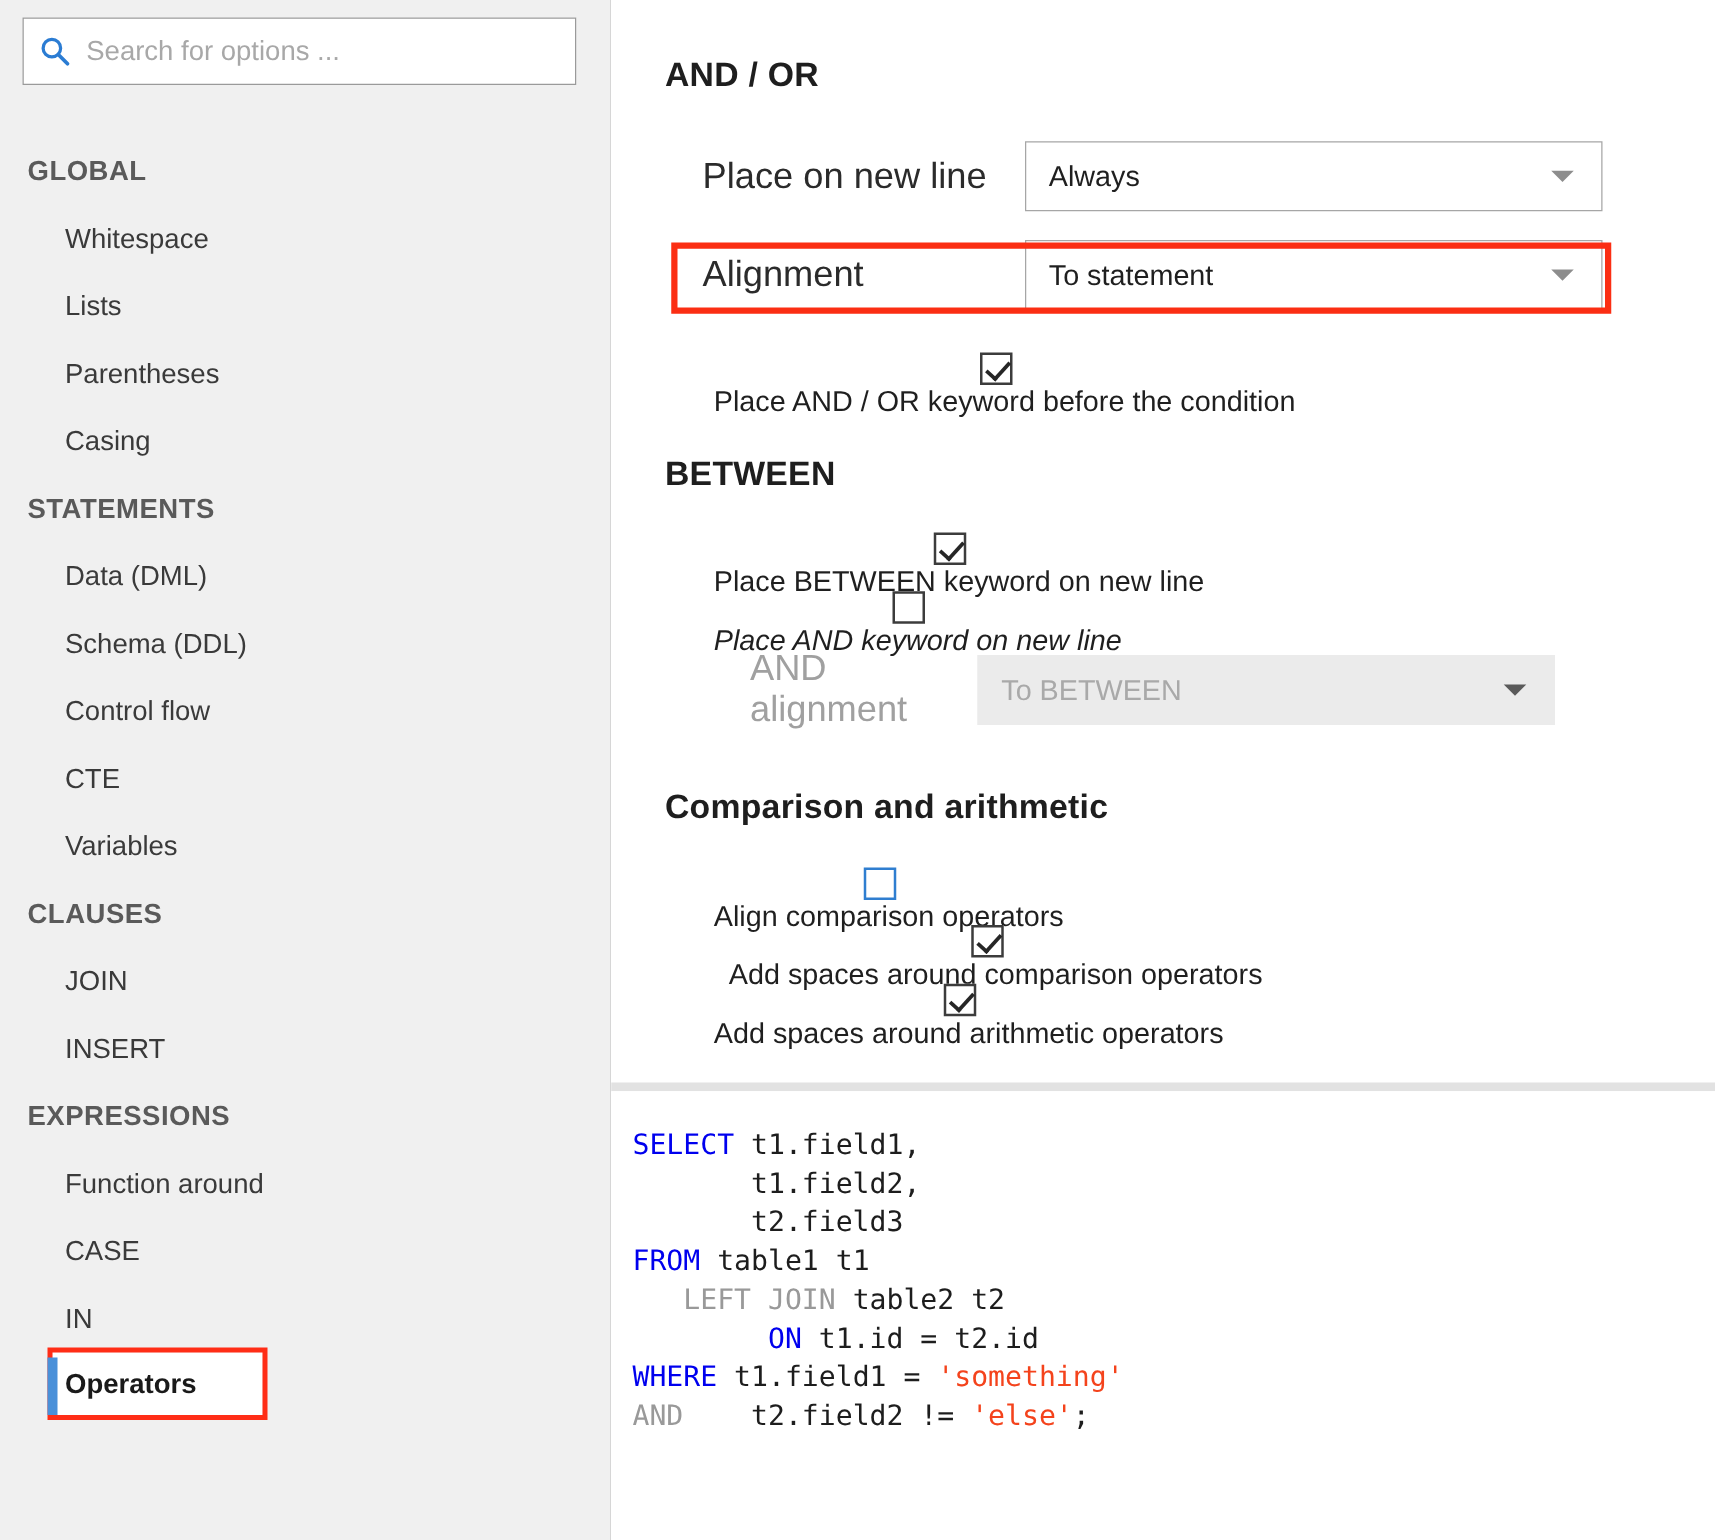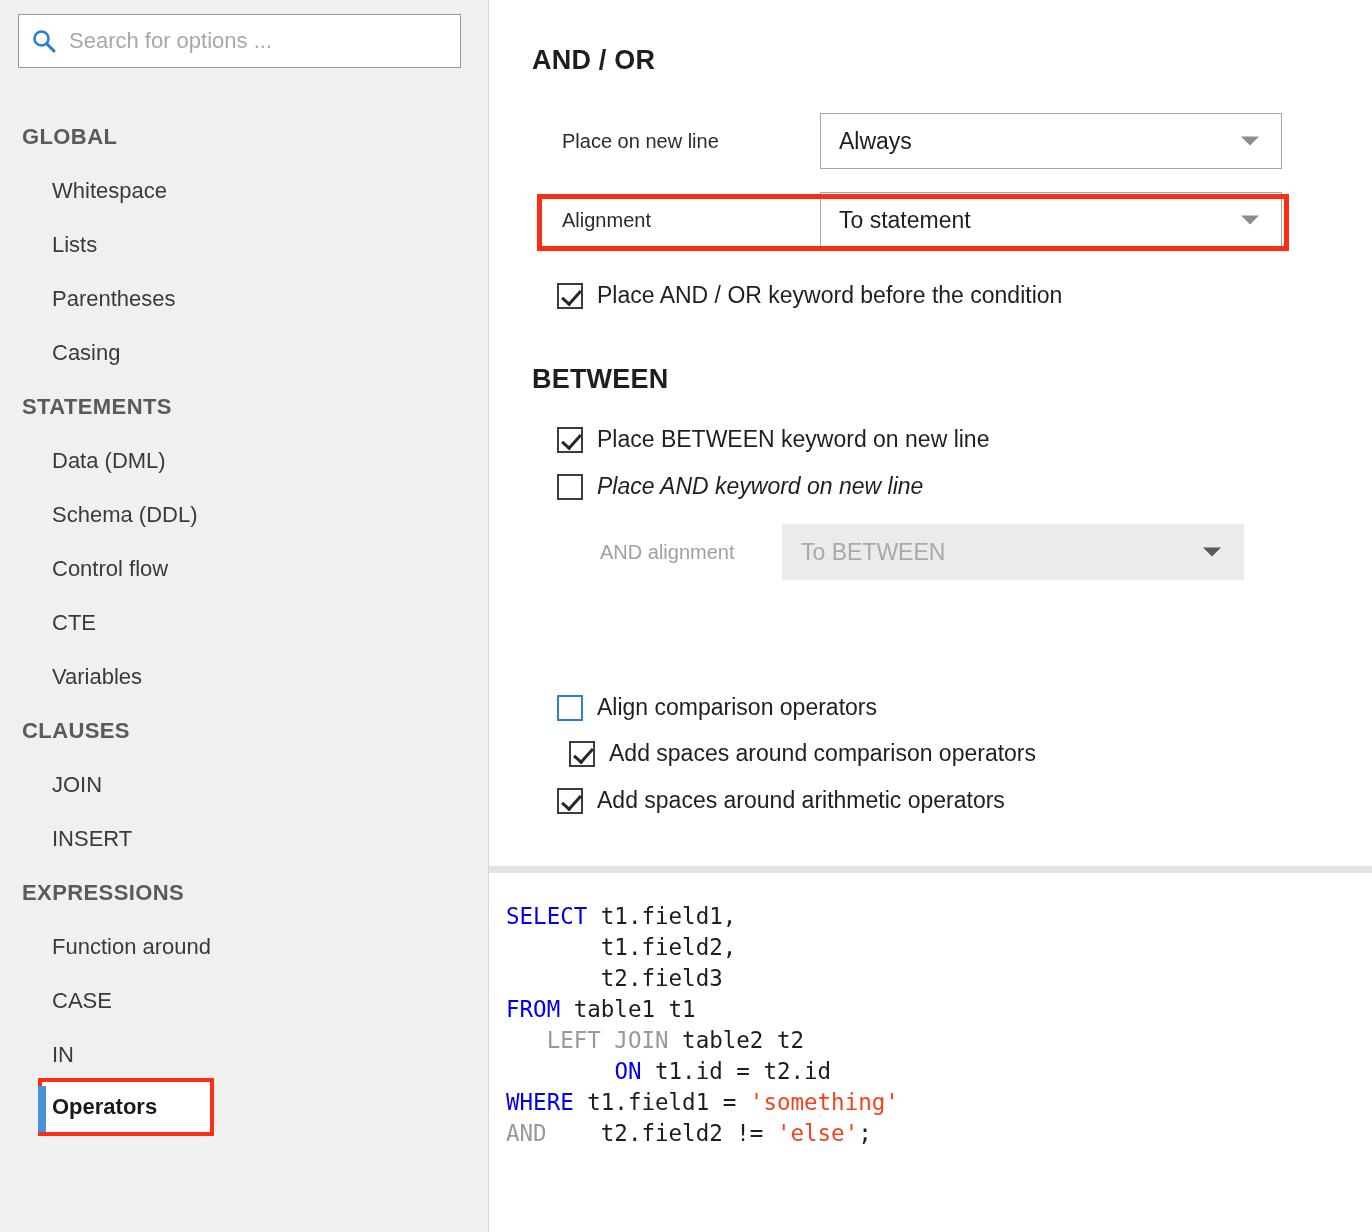--- a/index.html
+++ b/index.html
@@ -124,21 +124,21 @@
   #t-between { position: absolute; left: 43px; top: 364px; }
   #t-comparison { position: absolute; left: 43px; top: 630px; }
 
   .field-row {
     position: absolute;
     display: flex;
     align-items: center;
     height: 56px;
   }
   .field-label {
-    font-size: 20px;
+    font-size: 29px;
     color: #2b2b2b;
     width: 288px;
     padding-left: 30px;
   }
   .field-label.disabled { color: #a0a0a0; }
 
   .select-box {
     position: relative;
     width: 462px;
     height: 56px;
@@ -175,20 +175,21 @@
     border: 5px solid #fb2e13;
     pointer-events: none;
   }
 
   
   .cb-row {
     position: absolute;
     display: flex;
     align-items: center;
     cursor: default;
+    flex-direction: column;
   }
   .cbox {
     width: 26px; height: 26px;
     border: 2px solid #3c3c3c;
     background: #ffffff;
     position: relative;
     flex: 0 0 26px;
   }
   .cbox.blue { border-color: #2f7ed0; }
   .cbox.checked::after {
@@ -316,20 +317,21 @@
       </div>
 
       <div class="field-row" style="left:43px; top:524px;">
         <div class="field-label disabled" style="padding-left:68px; width:250px;">AND alignment</div>
         <div class="select-box disabled">
           <span class="val">To BETWEEN</span>
           <span class="arrow"></span>
         </div>
       </div>
 
+      <div class="section-title" id="t-comparison">Comparison and arithmetic</div>
 
       <div class="cb-row" style="left:68px; top:694px;">
         <span class="cbox blue"></span>
         <span class="cb-label">Align comparison operators</span>
       </div>
 
       <div class="cb-row" style="left:80px; top:740px;">
         <span class="cbox checked"></span>
         <span class="cb-label">Add spaces around comparison operators</span>
       </div>

